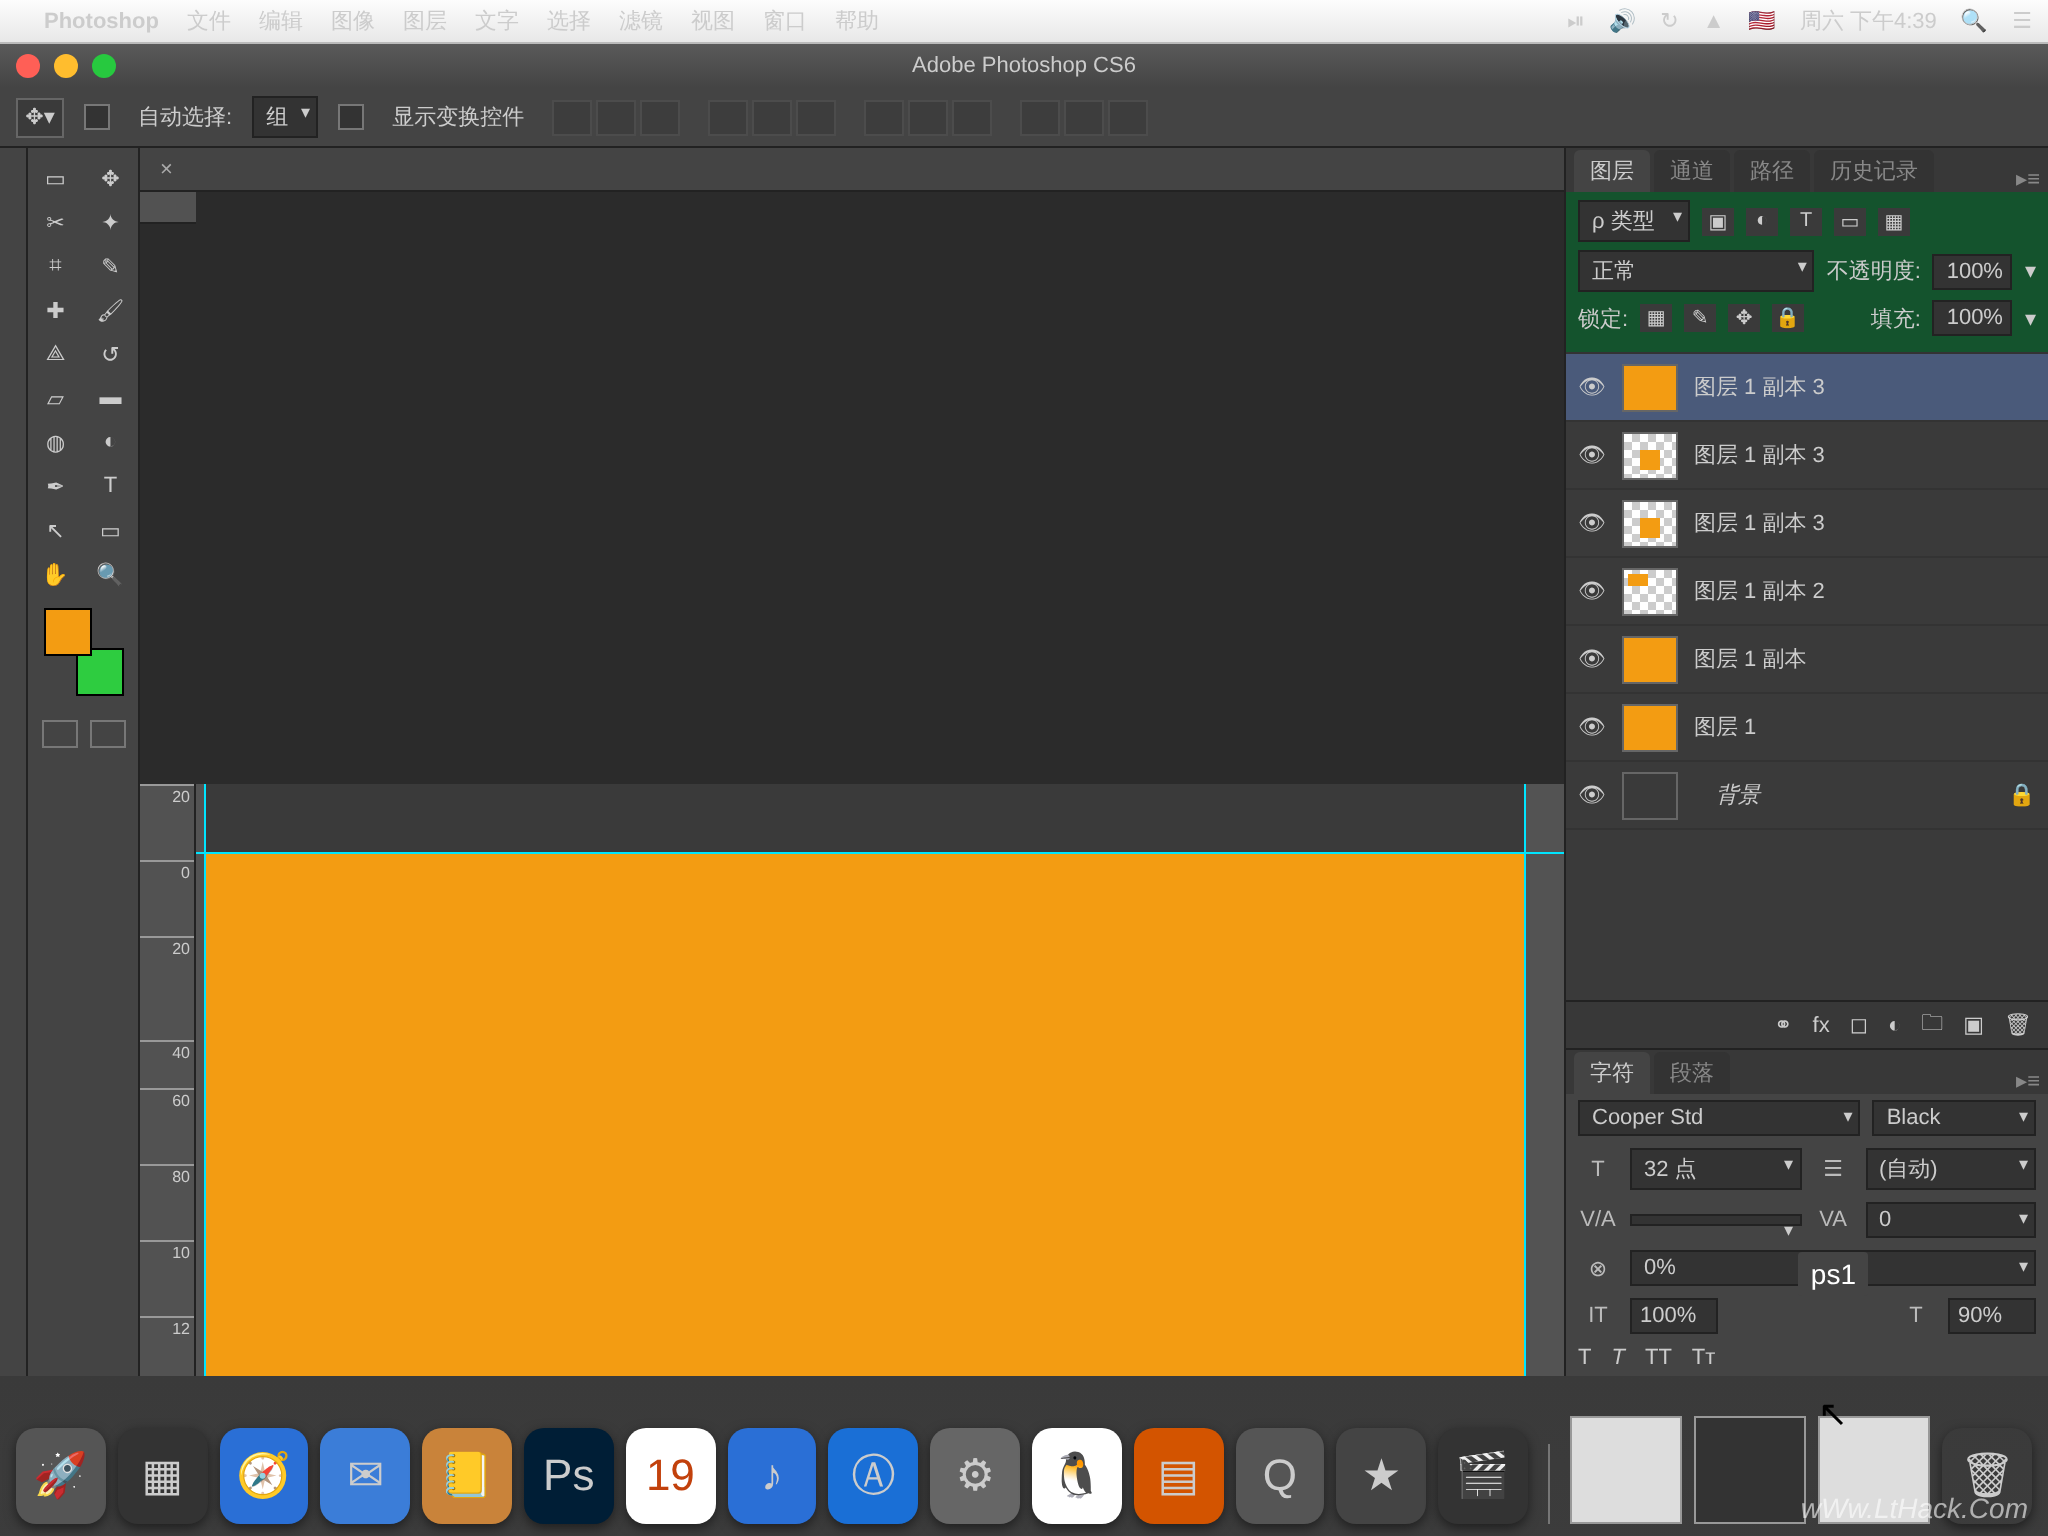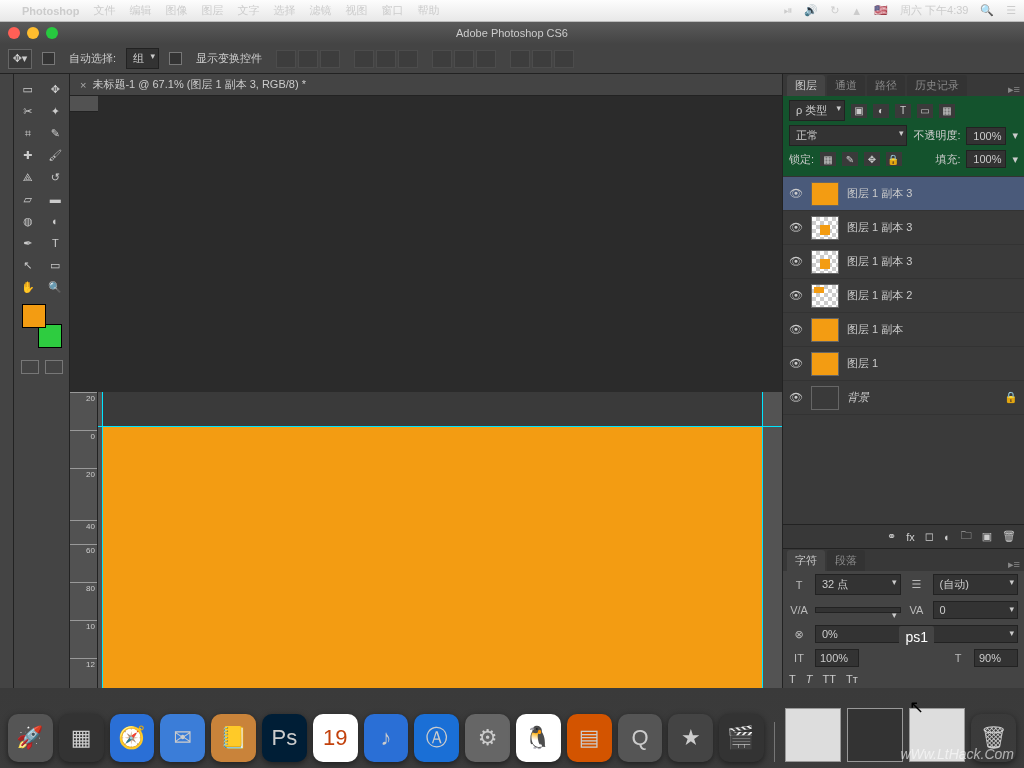--- a/index.html
+++ b/index.html
@@ -198,21 +198,20 @@
     </div>
     <div class="mask-modes">
       <div class="mm"></div>
       <div class="mm"></div>
     </div>
   </div>
 
   <div class="doc-area">
     <div class="doc-tab">
       <span class="x">×</span>
-      <span>未标题-1 @ 67.1% (图层 1 副本 3, RGB/8) *</span>
     </div>
     <div style="display:flex;flex:1;overflow:hidden">
       <div style="width:28px;background:#525252;border-bottom:1px solid #222;height:16px"></div>
       <div class="ruler-h" id="rulerH"></div>
     </div>
     <div class="canvas-wrap">
       <div class="ruler-v" id="rulerV">
           <div class="tick" style="top: 0px;">20</div>
           <div class="tick" style="top: 38px;">0</div>
           <div class="tick" style="top: 76px;">20</div>
@@ -306,39 +305,43 @@
         <div class="layer-row">
           <span class="eye">👁</span>
           <div class="thumb">
             <div class="sq" style="inset: 0px;"></div>
           </div>
           <span class="name">图层 1</span>
         </div>
         <div class="layer-row">
           <span class="eye">👁</span>
           <div class="thumb" style="background: rgb(58, 58, 58);"></div>
-          <span class="name" style="font-style: italic;">背景</span>
+          <span class="name" style="font-style: italic; margin-left: 11px;">背景</span>
           <span class="lock">🔒</span>
         </div>
       </div>
     <div class="layer-foot">
       <span>⚭</span>
       <span>fx</span>
       <span>◻</span>
       <span>◐</span>
       <span>🗀</span>
       <span>▣</span>
       <span>🗑</span>
     </div>
 
     <div class="char-panel">
       <div class="panel-tabs">
         <div class="ptab">字符</div>
         <div class="ptab inactive">段落</div>
         <span class="menu-ic">▸≡</span>
+      </div>
+      <div class="row">
+        <span class="sel">Cooper Std</span>
+        <span class="sel" style="flex:.5">Black</span>
       </div>
       <div class="row">
         <span class="ic">T</span>
         <span class="sel">32 点</span>
         <span class="ic">☰</span>
         <span class="sel">(自动)</span>
       </div>
       <div class="row">
         <span class="ic">V/A</span>
         <span class="sel"> </span>

